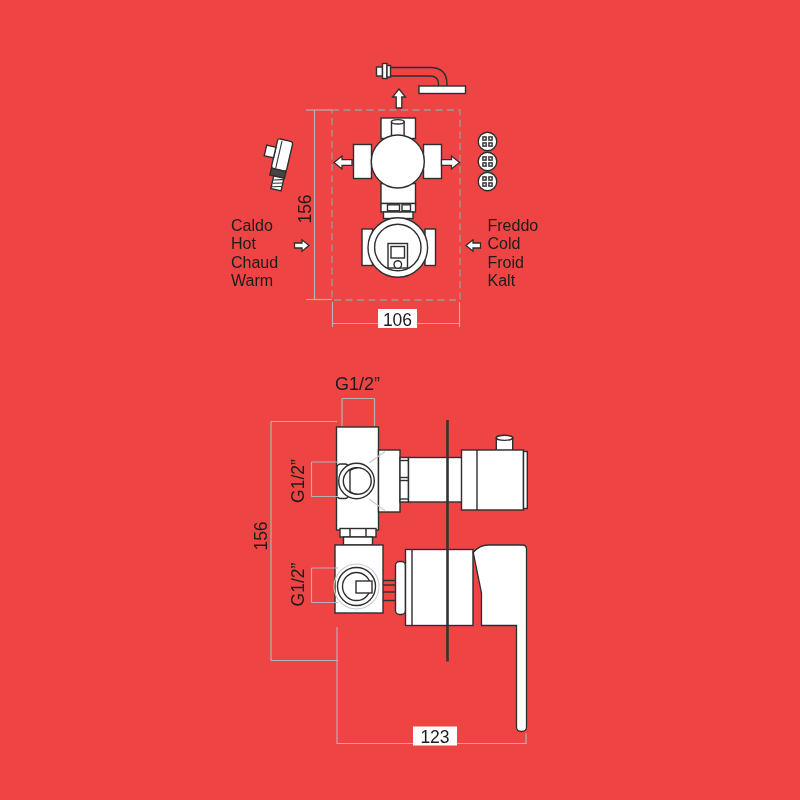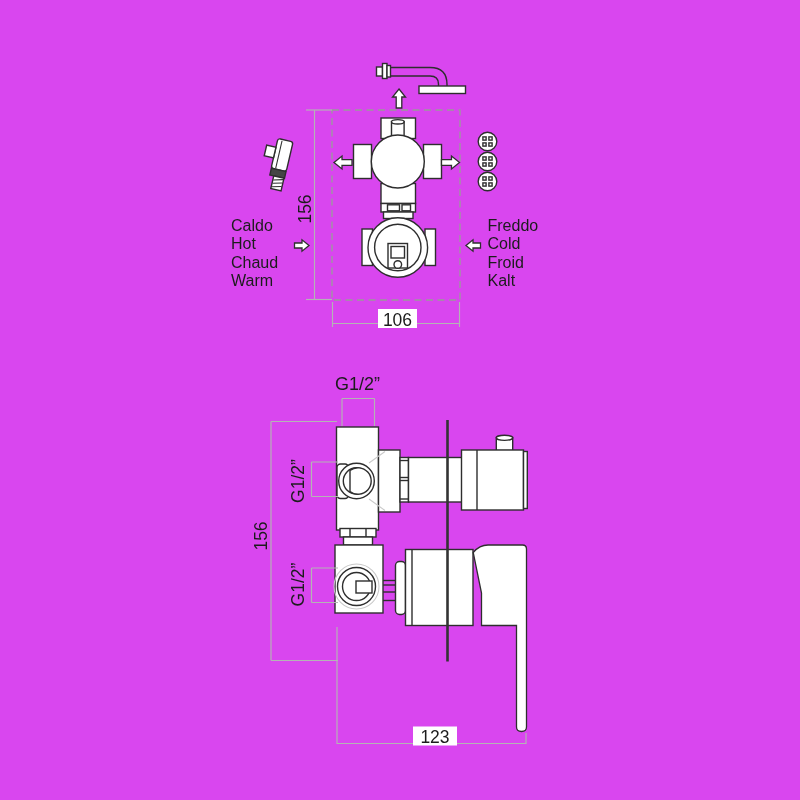--- a/index.html
+++ b/index.html
@@ -1,16 +1,16 @@
 <!DOCTYPE html>
 <html><head>
 <meta charset="utf-8">
 <style>
   html,body{margin:0;padding:0;background:#fff;}
-  .page{position:relative;width:800px;height:800px;background:#d946ef;overflow:hidden;}
+  .page{position:relative;width:800px;height:800px;background:#ef4444;overflow:hidden;}
   svg{font-family:"Liberation Sans", sans-serif;}
   
   .ln rect,.ln circle,.ln ellipse,.ln path{fill:#fff;stroke:#2e2e2e;stroke-width:1.4;}
   .ln line{stroke:#2e2e2e;stroke-width:1.4;}
   .nofill{fill:none !important;}
   .thin{stroke-width:1.05 !important;}
   .dark{fill:#454545 !important;stroke:#2e2e2e;}
   
   .dim line,.dim path{stroke:#b4b4b4;stroke-width:1.15;fill:none;}
   .dim2{stroke:#c9c9c9 !important;stroke-width:1.05 !important;fill:none !important;}

